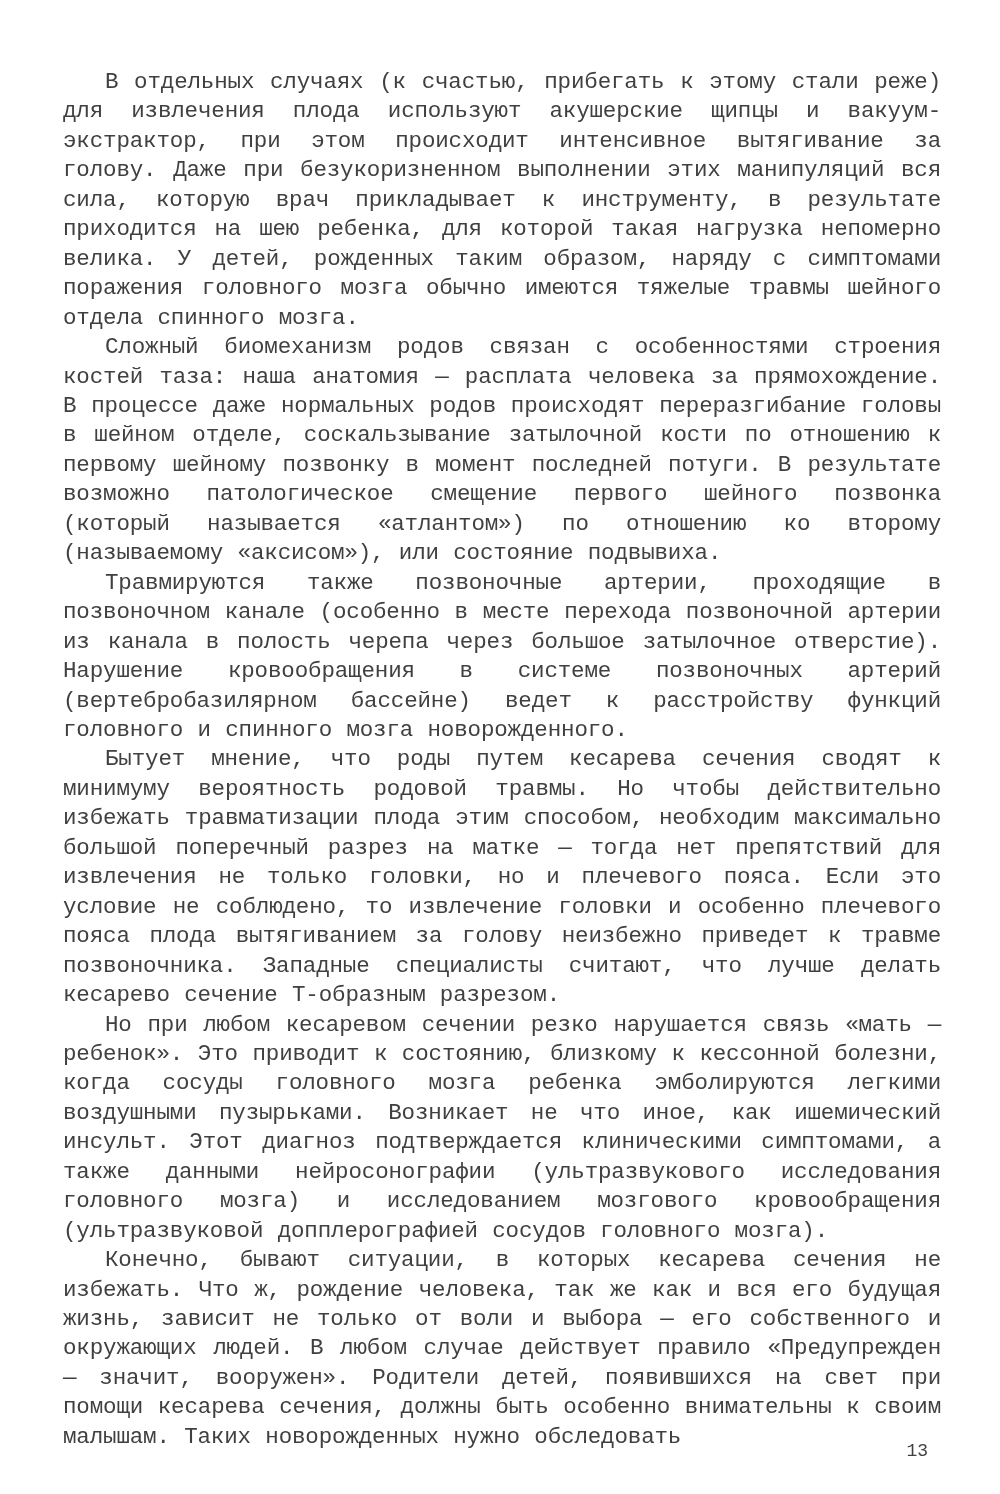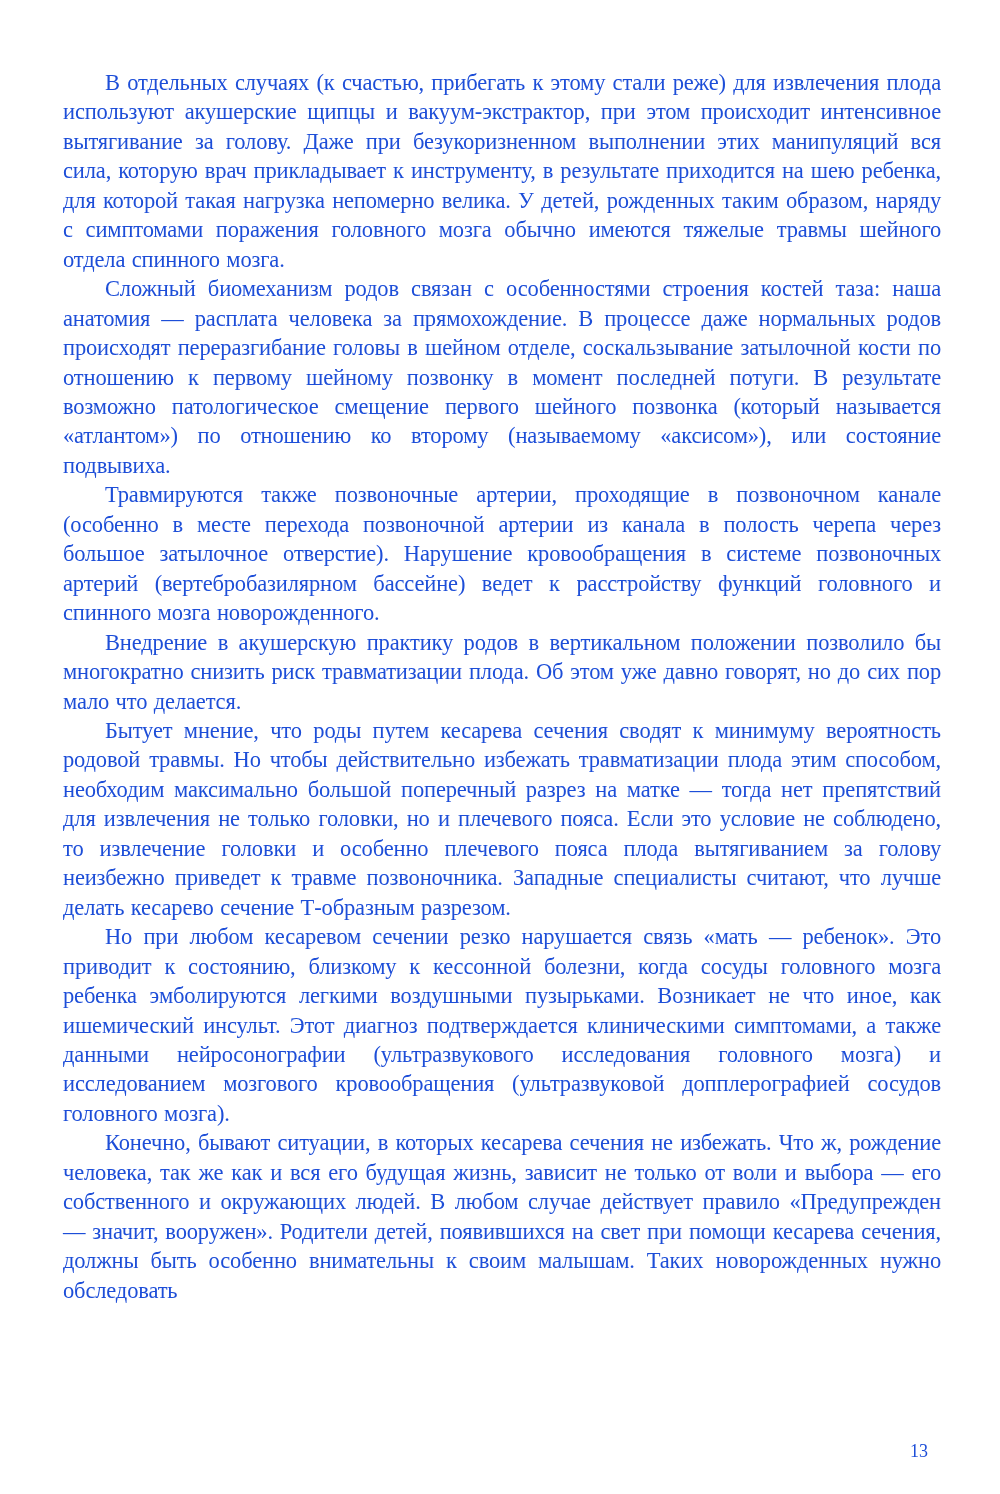--- a/index.html
+++ b/index.html
@@ -6,22 +6,22 @@
     margin: 0;
     padding: 0;
     background: #ffffff;
   }
   .page {
     position: relative;
     width: 1000px;
     height: 1494px;
     background: #ffffff;
     overflow: hidden;
-    font-family: Liberation Serif, serif;
-    color: #1d4ed8;
+    font-family: Liberation Mono, monospace;
+    color: #404040;
   }
   .text-block {
     position: absolute;
     top: 68px;
     left: 63px;
     width: 878px;
   }
   .text-block p {
     margin: 0;
     font-size: 22.5px;
@@ -44,21 +44,20 @@
 
 <div class="page">
   <div class="text-block">
 
       <p>В отдельных случаях (к счастью, прибегать к этому стали реже) для извлечения плода используют акушерские щипцы и вакуум-экстрактор, при этом происходит интенсивное вытягивание за голову. Даже при безукоризненном выполнении этих манипуляций вся сила, которую врач прикладывает к инструменту, в результате приходится на шею ребенка, для которой такая нагрузка непомерно велика. У детей, рожденных таким образом, наряду с симптомами поражения головного мозга обычно имеются тяжелые травмы шейного отдела спинного мозга.</p>
 
       <p>Сложный биомеханизм родов связан с особенностями строения костей таза: наша анатомия — расплата человека за прямохождение. В процессе даже нормальных родов происходят переразгибание головы в шейном отделе, соскальзывание затылочной кости по отношению к первому шейному позвонку в момент последней потуги. В результате возможно патологическое смещение первого шейного позвонка (который называется «атлантом») по отношению ко второму (называемому «аксисом»), или состояние подвывиха.</p>
 
       <p>Травмируются также позвоночные артерии, проходящие в позвоночном канале (особенно в месте перехода позвоночной артерии из канала в полость черепа через большое затылочное отверстие). Нарушение кровообращения в системе позвоночных артерий (вертебробазилярном бассейне) ведет к расстройству функций головного и спинного мозга новорожденного.</p>
 
-      <p>Внедрение в акушерскую практику родов в вертикальном положении позволило бы многократно снизить риск травматизации плода. Об этом уже давно говорят, но до сих пор мало что делается.</p>
 
       <p>Бытует мнение, что роды путем кесарева сечения сводят к минимуму вероятность родовой травмы. Но чтобы действительно избежать травматизации плода этим способом, необходим максимально большой поперечный разрез на матке — тогда нет препятствий для извлечения не только головки, но и плечевого пояса. Если это условие не соблюдено, то извлечение головки и особенно плечевого пояса плода вытягиванием за голову неизбежно приведет к травме позвоночника. Западные специалисты считают, что лучше делать кесарево сечение Т-образным разрезом.</p>
 
       <p>Но при любом кесаревом сечении резко нарушается связь «мать — ребенок». Это приводит к состоянию, близкому к кессонной болезни, когда сосуды головного мозга ребенка эмболируются легкими воздушными пузырьками. Возникает не что иное, как ишемический инсульт. Этот диагноз подтверждается клиническими симптомами, а также данными нейросонографии (ультразвукового исследования головного мозга) и исследованием мозгового кровообращения (ультразвуковой допплерографией сосудов головного мозга).</p>
 
       <p>Конечно, бывают ситуации, в которых кесарева сечения не избежать. Что ж, рождение человека, так же как и вся его будущая жизнь, зависит не только от воли и выбора — его собственного и окружающих людей. В любом случае действует правило «Предупрежден — значит, вооружен». Родители детей, появившихся на свет при помощи кесарева сечения, должны быть особенно внимательны к своим малышам. Таких новорожденных нужно обследовать</p>
     </div>
   <div class="page-number">13</div>
 </div>
 

